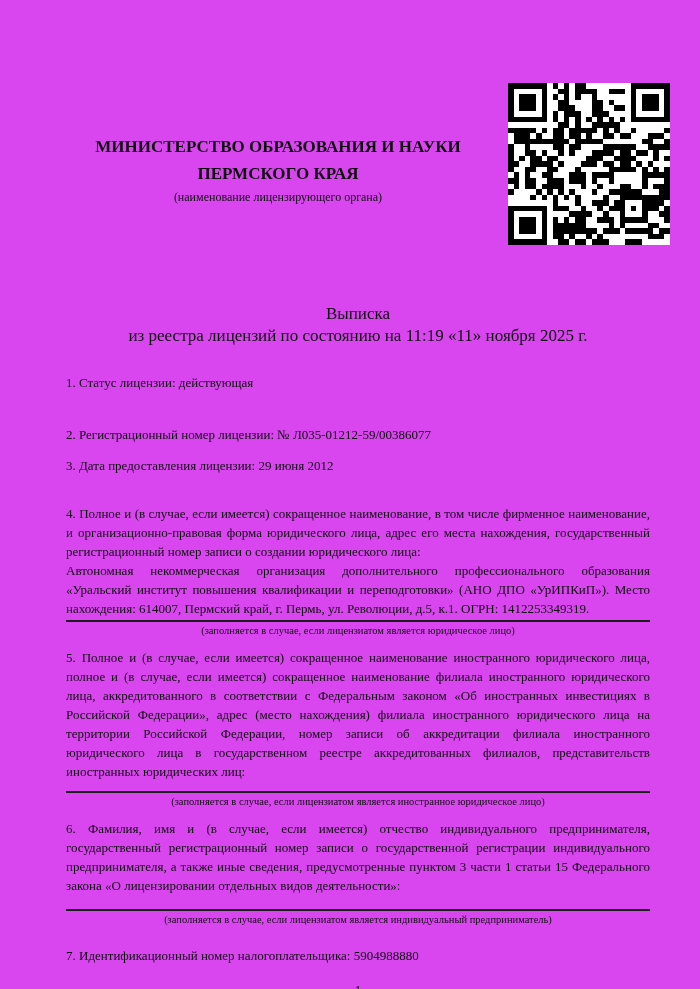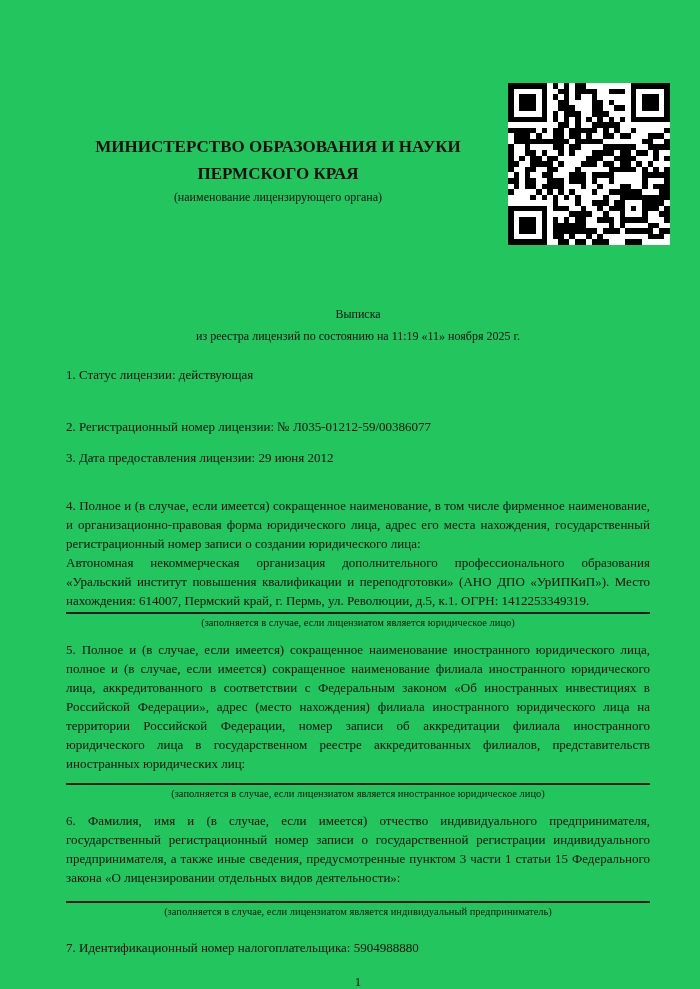--- a/index.html
+++ b/index.html
@@ -1,20 +1,20 @@
 <!DOCTYPE html>
 <html lang="ru"><head>
 <meta charset="utf-8">
 <style>
   html, body { margin: 0; padding: 0; background: #ffffff; }
   .page {
     position: relative;
     width: 700px;
     height: 989px;
-    background: #22c55e;
+    background: #d946ef;
     color: #0e0e0e;
     font-family: "Liberation Serif", "DejaVu Serif", serif;
     overflow: hidden;
   }
   .header { position: relative; height: 255px; }
   .ministry {
     position: absolute;
     left: 62px; top: 133px;
     width: 432px;
     text-align: center;
@@ -36,33 +36,33 @@
     width: 162px; height: 162px;
   }
   .qr svg { display: block; width: 162px; height: 162px; }
   .content {
     margin-left: 66px;
     width: 584px;
   }
   .title {
     margin-top: 48px;
     text-align: center;
-    font-size: 12px;
+    font-size: 17px;
     line-height: 22px;
   }
   .item { font-size: 13px; line-height: 19px; }
   .para { text-align: justify; }
   .caption {
     text-align: center;
     font-size: 10.5px;
     line-height: 14px;
     color: #111;
   }
   .rule { border-top: 2px solid #1c1c1c; height: 0; }
-  .m-item1 { margin-top: 18px; }
+  .m-item1 { margin-top: 26px; }
   .m-item2 { margin-top: 33px; }
   .m-item3 { margin-top: 12px; }
   .m-item4 { margin-top: 29px; }
   .m-item5 { margin-top: 10px; }
   .m-item6 { margin-top: 10px; }
   .m-item7 { margin-top: 19px; }
   .rule-tight  { margin-top: 2px; }
   .rule-gap10  { margin-top: 10px; }
   .rule-gap14  { margin-top: 14px; }
   .cap-after-rule { margin-top: 2px; }

